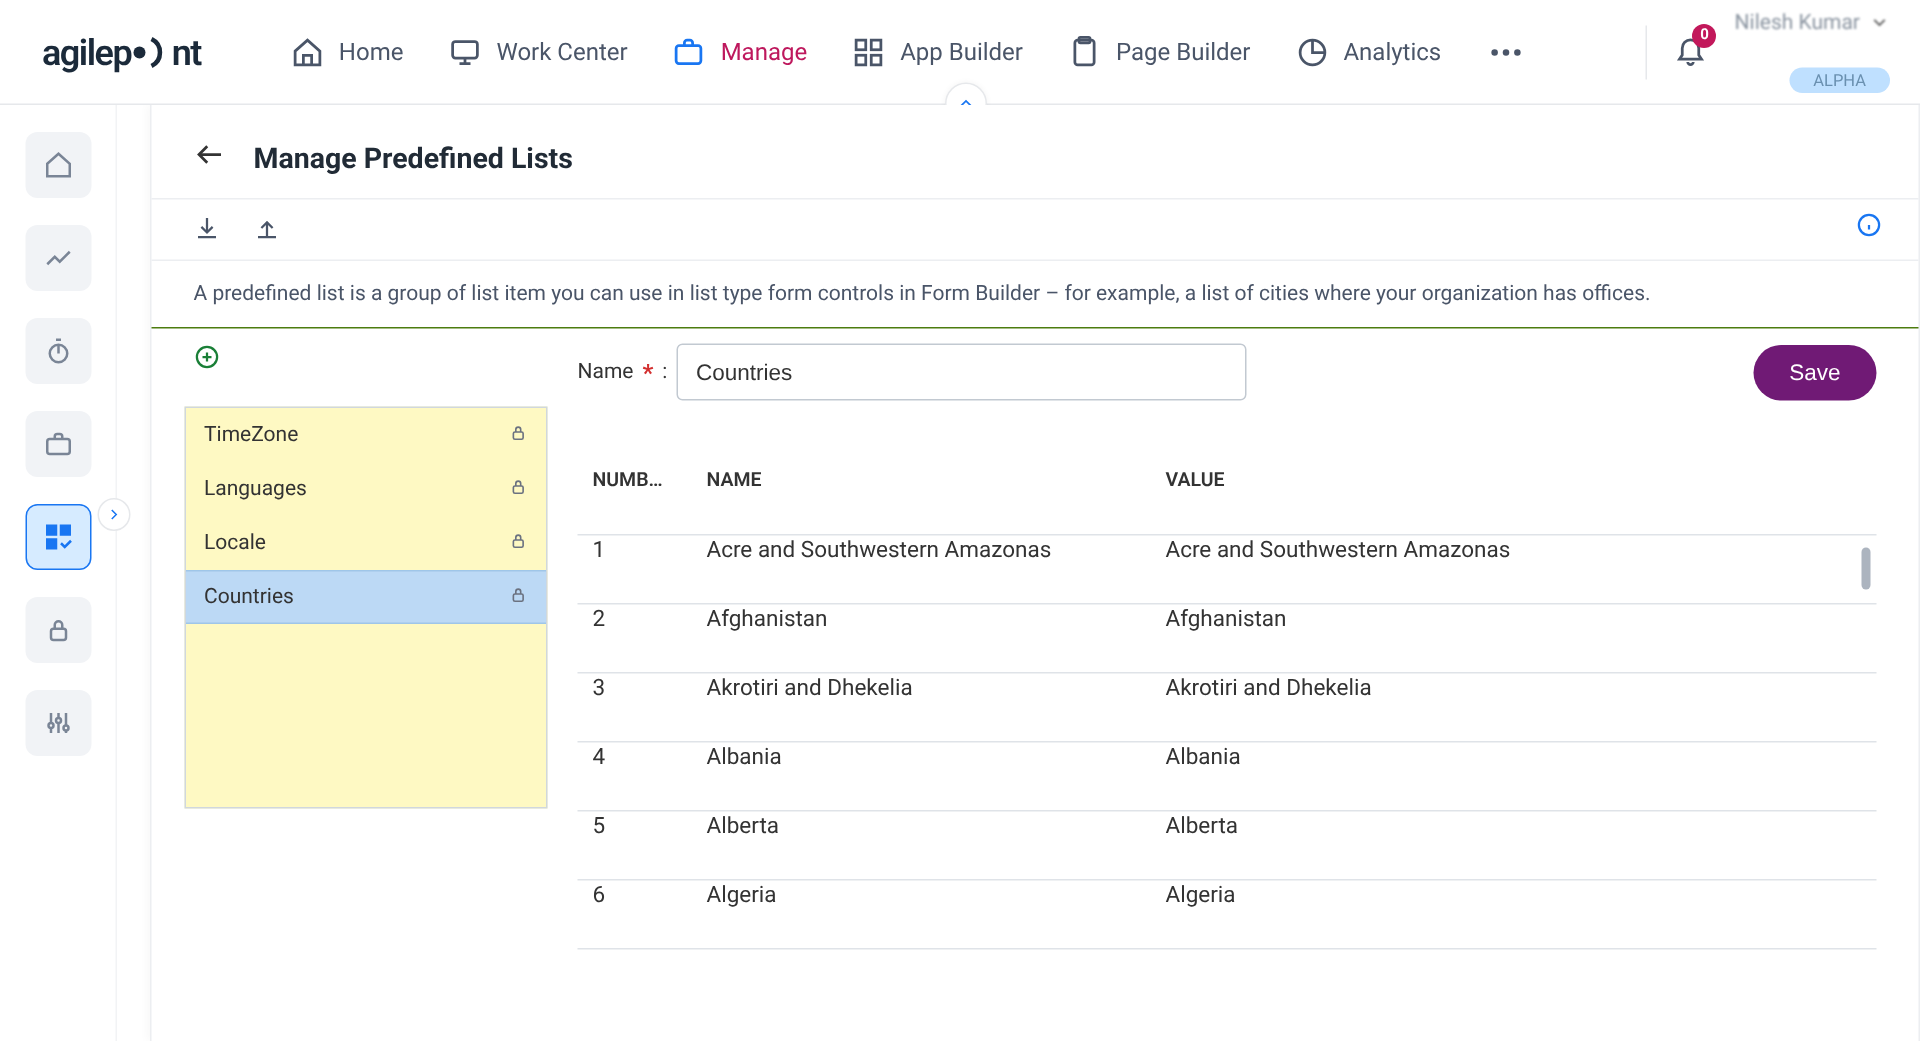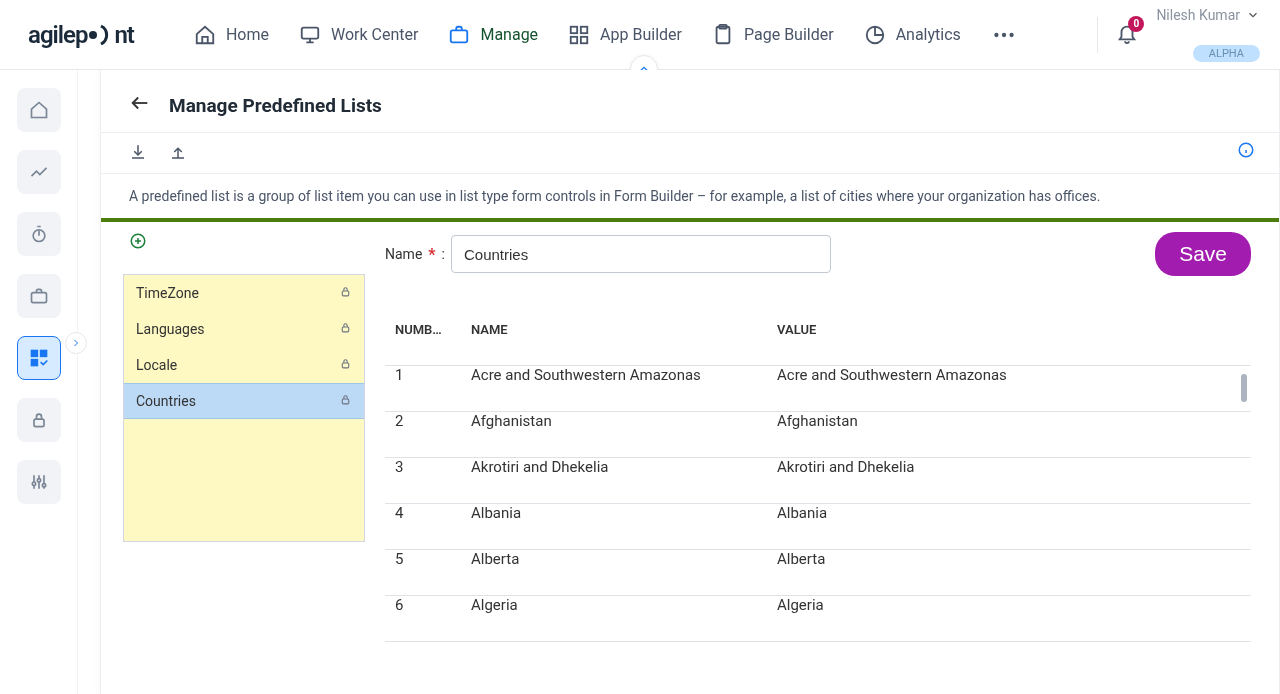--- a/index.html
+++ b/index.html
@@ -4,21 +4,21 @@
 <style>
 * { box-sizing: border-box; margin: 0; padding: 0; }
 body { font-family: -apple-system, BlinkMacSystemFont, "Segoe UI", Roboto, Arial, sans-serif; background: #fff; width: 1280px; height: 694px; overflow: hidden; color: #333; }
 
 
 .topbar { display:flex; align-items:center; height:70px; border-bottom:1px solid #e6e8eb; padding:0 20px 0 28px; position:relative; }
 .logo { font-size:24px; font-weight:600; letter-spacing:-1px; color:#1b2a3a; display:flex; align-items:center; gap:1px;}
 .logo .dot { display:inline-block; width:8px; height:8px; border-radius:50%; background:#1b2a3a; margin:0 1px;}
 .nav { display:flex; align-items:center; gap:30px; margin-left:60px; }
 .nav-item { display:flex; align-items:center; gap:10px; color:#4a5568; font-size:16px; cursor:pointer; padding:4px 0;}
-.nav-item.active { color:#14532d;align-items:center; }
+.nav-item.active { color:#be185d;align-items:center; }
 .nav-item.active .nav-icon svg { stroke:#1976f2; }
 .nav-icon { display:flex; align-items:center; }
 .nav-icon svg { width:22px; height:22px; stroke:#4a5568; fill:none; stroke-width:2; }
 .more-icon svg { width:26px; height:26px; }
 .topbar-right { margin-left:auto; display:flex; align-items:center; gap:18px; }
 .vr { width:1px; height:36px; background:#e6e8eb; }
 .bell-wrap { position:relative; cursor:pointer; }
 .bell-badge { position:absolute; top:-6px; right:-6px; width:16px; height:16px; border-radius:50%; background:#c2185b; color:#fff; font-size:10px; display:flex; align-items:center; justify-content:center; font-weight:bold;}
 .user-area { display:flex; flex-direction:column; align-items:flex-end; gap:22px;}
 .user-row { display:flex; align-items:center; gap:6px; color:#8a94a0; font-size:14px; filter: blur(0.6px);}
@@ -41,36 +41,36 @@
 .content-inner { border:1px solid #eceef1; border-top:none; border-bottom:none; height:100%; position:relative; background:#fff; box-shadow:-2px 0 6px rgba(0,0,0,0.03);}
 .page-header { display:flex; align-items:center; gap:18px; padding:22px 24px 14px 28px; }
 .back-btn { cursor:pointer; }
 .back-btn svg { width:22px; height:22px; stroke:#333; fill:none; stroke-width:2;}
 .page-title { font-size:19px; font-weight:700; color:#212b36;}
 .toolbar { display:flex; align-items:center; padding:8px 24px 10px 28px; border-top:1px solid #eceef1; border-bottom:1px solid #eceef1;}
 .tool-icons { display:flex; gap:22px;}
 .tool-icons svg { width:18px; height:18px; stroke:#4a5568; fill:none; stroke-width:2; cursor:pointer;}
 .info-icon-right { margin-left:auto; }
 .info-icon-right svg { width:18px; height:18px; stroke:#1976f2; fill:none; stroke-width:2; cursor:pointer;}
-.desc { padding:14px 28px; font-size:14px; color:#4a5568; border-bottom:4px solid #4d7c0f;}
+.desc { padding:14px 28px; font-size:14px; color:#4a5568; border-bottom:1px solid #4d7c0f;}
 .body-row { display:flex; padding:0 0 0 22px; height:430px;}
 .list-col { width:242px; padding-top:10px; position:relative;}
 .add-circle { width:18px; height:18px; cursor:pointer; margin-left:6px;}
 .add-circle svg{ stroke:#1a7f37; width:18px; height:18px;}
 .list-panel { margin-top:20px; border:1px solid #d0d7de; background:#fef9c3; height:268px;}
 .list-row { display:flex; align-items:center; justify-content:space-between; padding:0 12px; height:36px; font-size:14px; color:#333; cursor:pointer; }
 .list-row.selected { background:#bcd9f5; border-top:1px solid #9fc6e8; border-bottom:1px solid #9fc6e8;}
 .lock-ic svg{ width:13px; height:13px; stroke:#6b7280; fill:none; stroke-width:2;}
 
 .form-col { flex:1; padding:10px 28px 0 20px; position:relative;}
 .form-top { display:flex; align-items:center; gap:6px;}
 .name-label { font-size:14px; color:#333;}
 .name-req { color:#d32f2f; font-weight:bold;}
 .name-input { width:380px; height:38px; border:1px solid #c2c9d1; border-radius:4px; padding:0 12px; font-size:15px; color:#333;}
-.save-btn { margin-left:auto; background:#a21caf; color:#fff; border:none; border-radius:20px; padding:10px 24px; font-size:21px; cursor:pointer;}
+.save-btn { margin-left:auto; background:#701a75; color:#fff; border:none; border-radius:20px; padding:10px 24px; font-size:15px; cursor:pointer;}
 
 .grid { margin-top:46px; position:relative;}
 .grid-head, .grid-row { display:flex; align-items:flex-start; border-bottom:1px solid #dfe3e8; padding:0 10px;}
 .grid-head { height:44px; font-size:13px; color:#333; font-weight:600;}
 .grid-row { height:46px; font-size:15px; color:#333;}
 .col-num { width:76px; }
 .col-name { width:306px; }
 .col-val { flex:1; }
 .scroll-thumb { position:absolute; right:4px; top:52px; width:6px; height:28px; background:#acb4bf; border-radius:3px;}
 </style>

